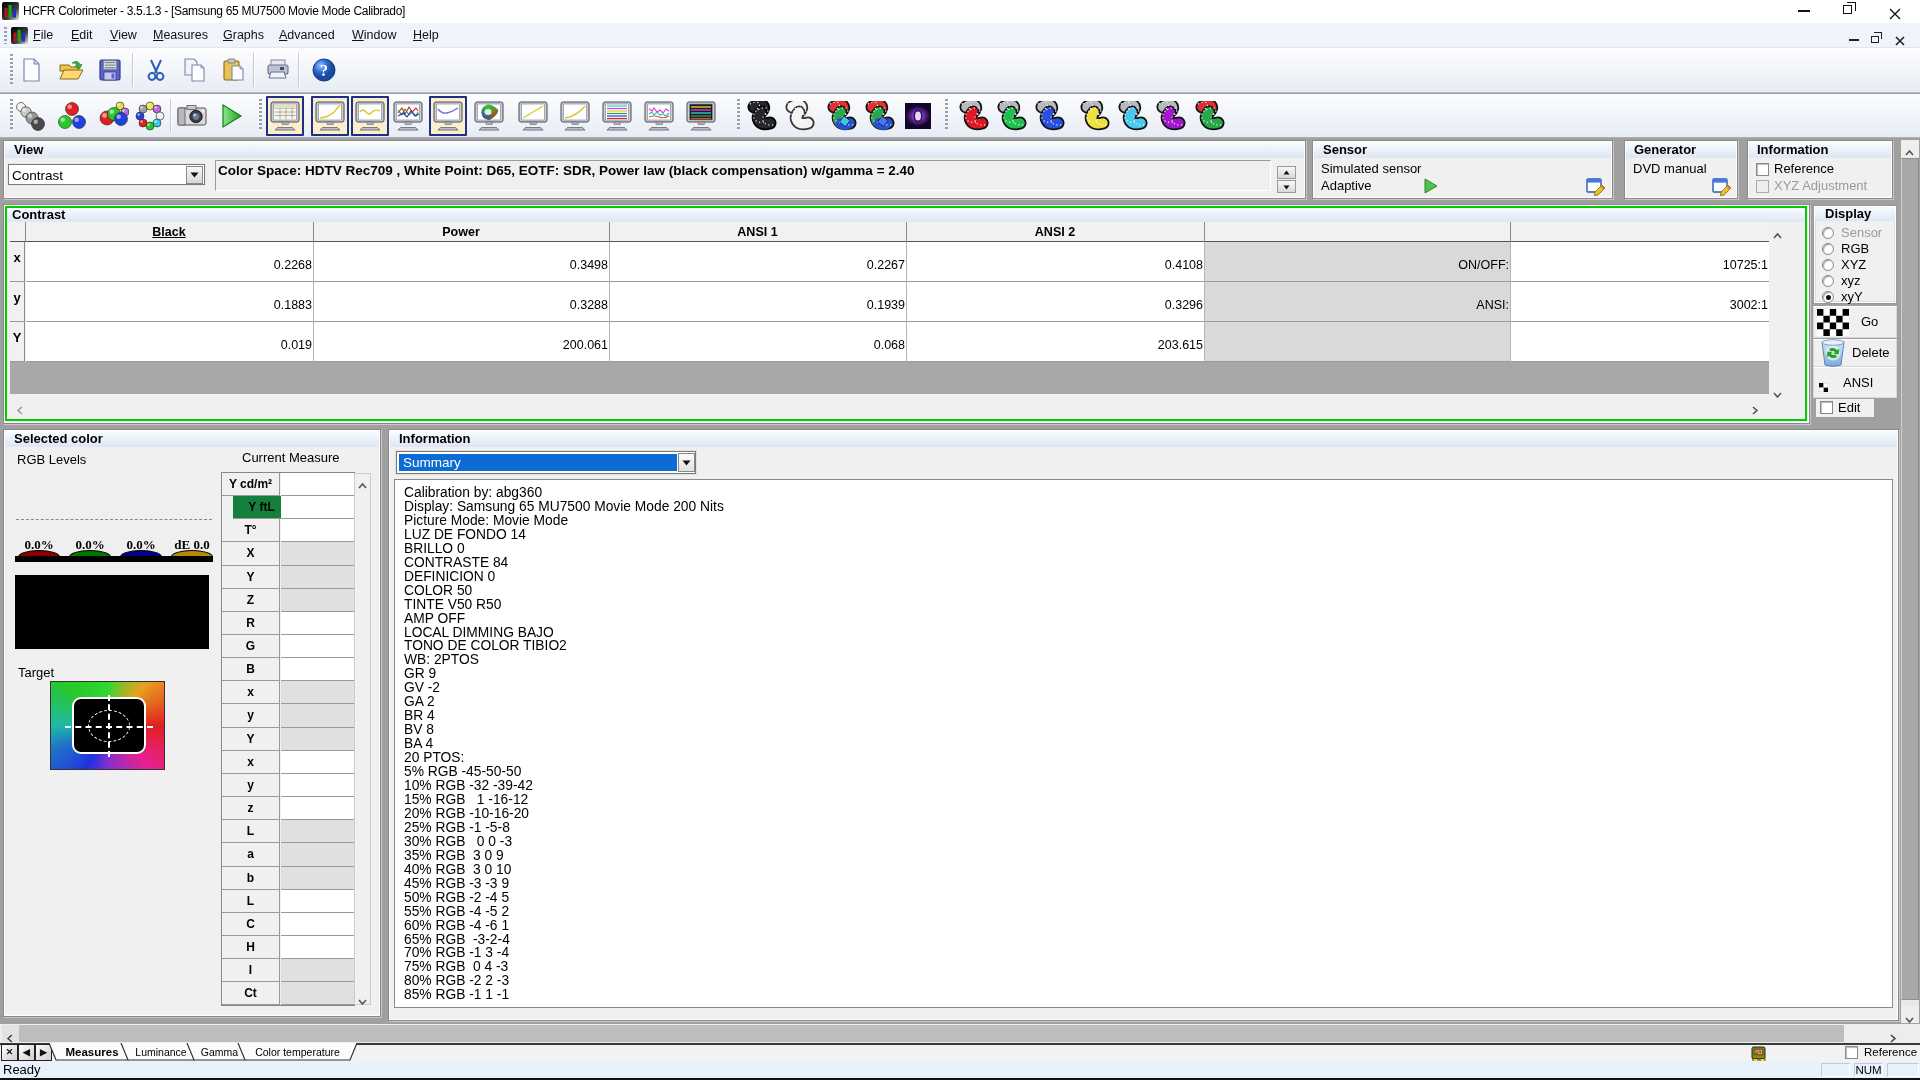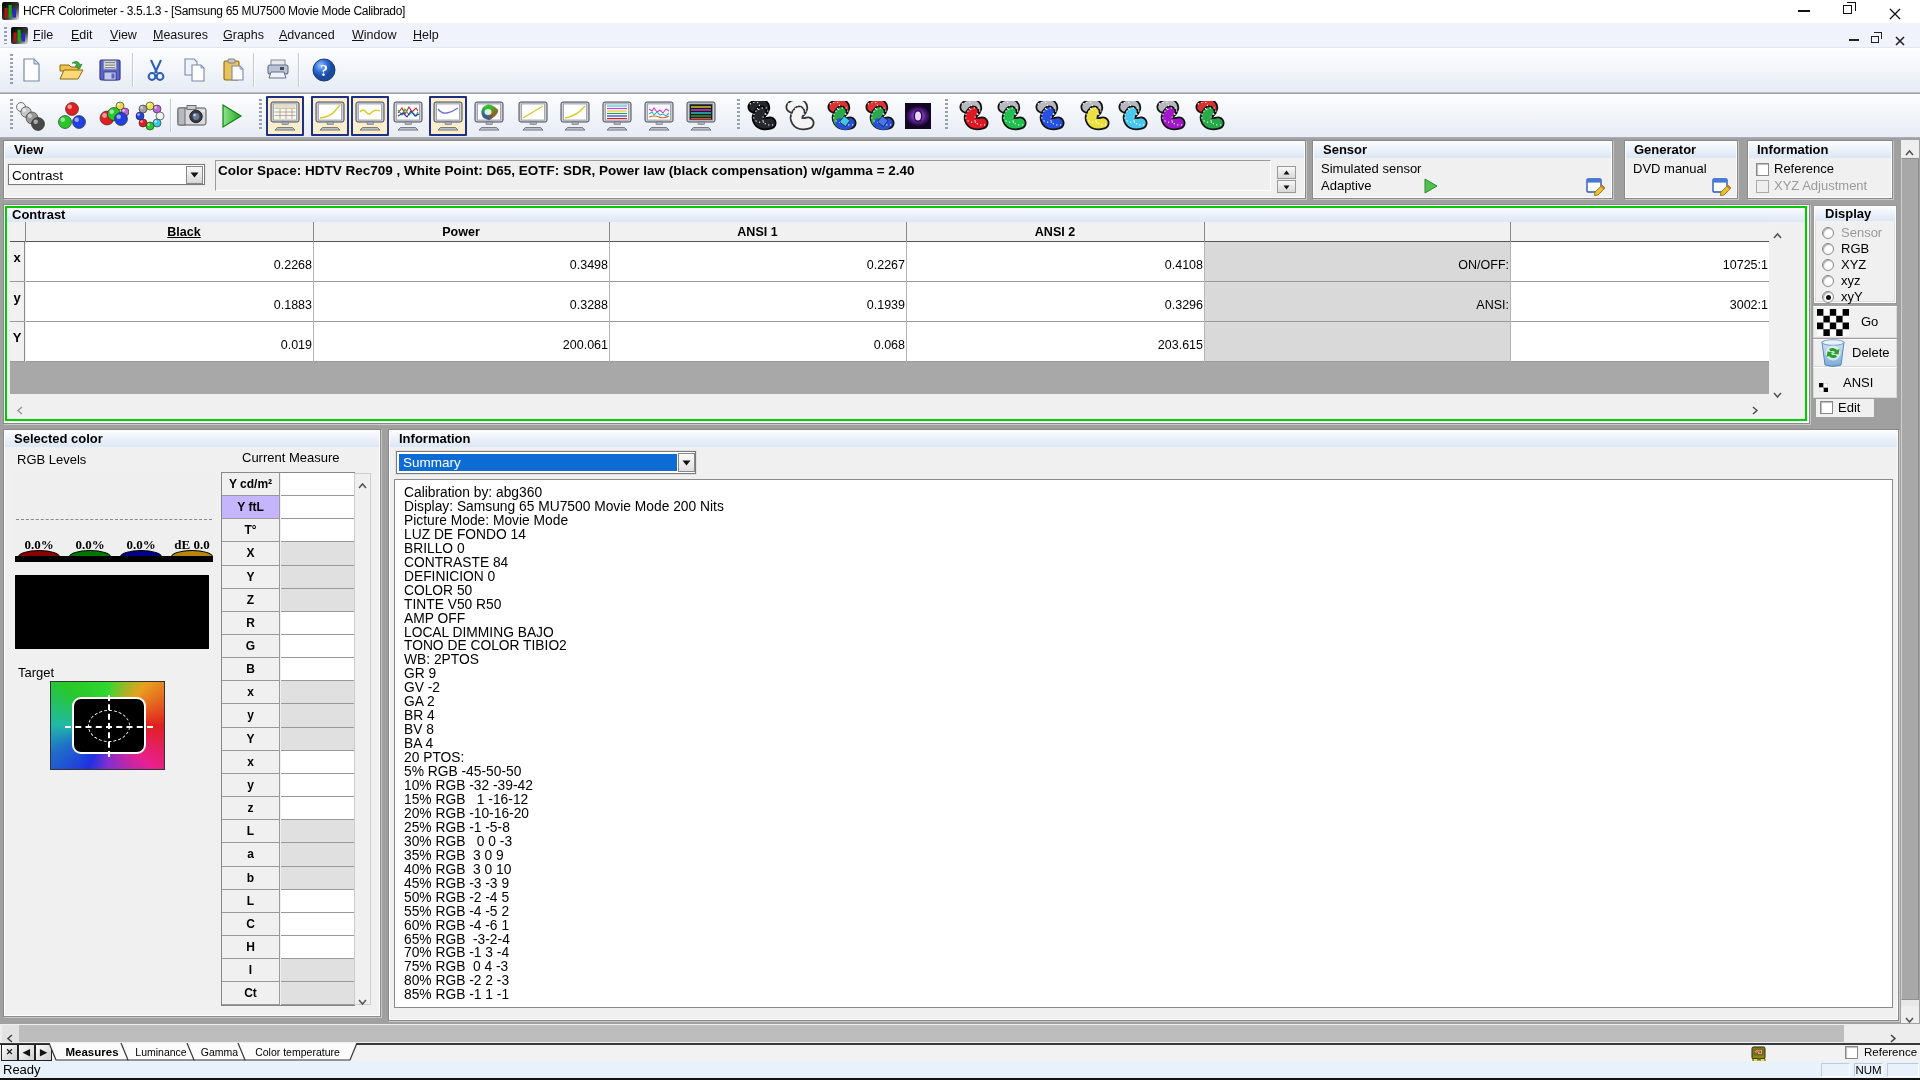--- a/index.html
+++ b/index.html
@@ -547,21 +547,21 @@
 <div class="pane" style="position:absolute;left:1747px;top:140px;width:146px;height:59px;"></div>
 <div style="position:absolute;left:1749px;top:142px;width:142px;height:16px;background:linear-gradient(#fafcfe,#dce6f5);font-weight:bold;font-size:13px;padding-left:8px;line-height:16px;">Information</div>
 <div style="position:absolute;left:1756px;top:163px;width:13px;height:13px;background:#fff;border:1px solid #888;box-shadow:inset 1px 1px 1px #bbb;"></div>
 <div style="position:absolute;left:1774px;top:161px;width:100px;height:16px;font-size:13px;line-height:16px;">Reference</div>
 <div style="position:absolute;left:1756px;top:180px;width:13px;height:13px;background:#eee;border:1px solid #aaa;"></div>
 <div style="position:absolute;left:1774px;top:178px;width:120px;height:16px;font-size:13px;line-height:16px;color:#9a9a9a;">XYZ Adjustment</div>
 <div class="pane" style="position:absolute;left:3px;top:204px;width:1807px;height:220px;"></div>
 <div style="position:absolute;left:5px;top:206px;width:1802px;height:215px;border:2px solid #00cc00;"></div>
 <div style="position:absolute;left:7px;top:208px;width:1798px;height:14px;background:linear-gradient(#fafcfe,#dce6f5);font-weight:bold;font-size:13px;padding-left:5px;line-height:14px;">Contrast</div>
 <div style="position:absolute;left:10px;top:222px;width:1759px;height:20px;background:#f1f1f1;border-bottom:1px solid #555;"></div>
-<div class="hdr" style="left:40px;top:223px;width:288px;line-height:19px;text-decoration:underline;">Black</div>
+<div class="hdr" style="left:25px;top:223px;width:288px;line-height:19px;text-decoration:underline;">Black</div>
 <div style="position:absolute;left:25px;top:222px;width:1px;height:20px;background:#8a8a8a;"></div>
 <div class="hdr" style="left:313px;top:223px;width:296px;line-height:19px;">Power</div>
 <div style="position:absolute;left:313px;top:222px;width:1px;height:20px;background:#8a8a8a;"></div>
 <div class="hdr" style="left:609px;top:223px;width:297px;line-height:19px;">ANSI 1</div>
 <div style="position:absolute;left:609px;top:222px;width:1px;height:20px;background:#8a8a8a;"></div>
 <div class="hdr" style="left:906px;top:223px;width:298px;line-height:19px;">ANSI 2</div>
 <div style="position:absolute;left:906px;top:222px;width:1px;height:20px;background:#8a8a8a;"></div>
 <div style="position:absolute;left:1204px;top:222px;width:1px;height:20px;background:#8a8a8a;"></div>
 <div style="position:absolute;left:1510px;top:222px;width:1px;height:20px;background:#8a8a8a;"></div>
 <div style="position:absolute;left:10px;top:242px;width:15px;height:40px;background:#f1f1f1;border-right:1px solid #8a8a8a;border-bottom:1px solid #9a9a9a;font-weight:bold;font-size:13px;text-align:center;line-height:14px;padding-top:9px;">x</div>
@@ -708,21 +708,21 @@
 <div class="ab" style="left:21px;top:15px;width:74px;height:57px;background:#000;border:2px solid #fff;border-radius:9px;"></div>
 <div class="ab" style="left:14px;top:44px;width:88px;height:0;border-top:2px dashed #fff;"></div>
 <div class="ab" style="left:57px;top:13px;width:0;height:62px;border-left:2px dashed #fff;"></div>
 <div class="ab" style="left:37px;top:28px;width:42px;height:32px;border:1.5px dashed #fff;border-radius:50%;"></div>
 </div>
 <div style="position:absolute;left:221px;top:472px;width:134px;height:534px;border:1px solid #888;background:#f0f0f0;"></div>
 <div style="position:absolute;left:222px;top:473px;width:58px;height:23px;background:#f0f0f0;border-right:1px solid #999;border-bottom:1px solid #999;">
     <div class="cmlabel" style="line-height:22px;">Y cd/m²</div>
   </div>
 <div style="position:absolute;left:281px;top:473px;width:73px;height:23px;background:#fff;border-bottom:1px solid #999;"></div>
-<div style="position:absolute;left:222px;top:496px;width:58px;height:23px;background:#c4b5fd;border-right:1px solid #999;border-bottom:1px solid #999;">
+<div style="position:absolute;left:233px;top:496px;width:58px;height:23px;background:#15803d;border-right:1px solid #999;border-bottom:1px solid #999;">
     <div class="cmlabel" style="line-height:22px;">Y ftL</div>
   </div>
 <div style="position:absolute;left:281px;top:496px;width:73px;height:23px;background:#fff;border-bottom:1px solid #999;"></div>
 <div style="position:absolute;left:222px;top:519px;width:58px;height:23px;background:#f0f0f0;border-right:1px solid #999;border-bottom:1px solid #999;">
     <div class="cmlabel" style="line-height:22px;">T°</div>
   </div>
 <div style="position:absolute;left:281px;top:519px;width:73px;height:23px;background:#fff;border-bottom:1px solid #999;"></div>
 <div style="position:absolute;left:222px;top:542px;width:58px;height:24px;background:#f0f0f0;border-right:1px solid #999;border-bottom:1px solid #999;">
     <div class="cmlabel" style="line-height:23px;">X</div>
   </div>

